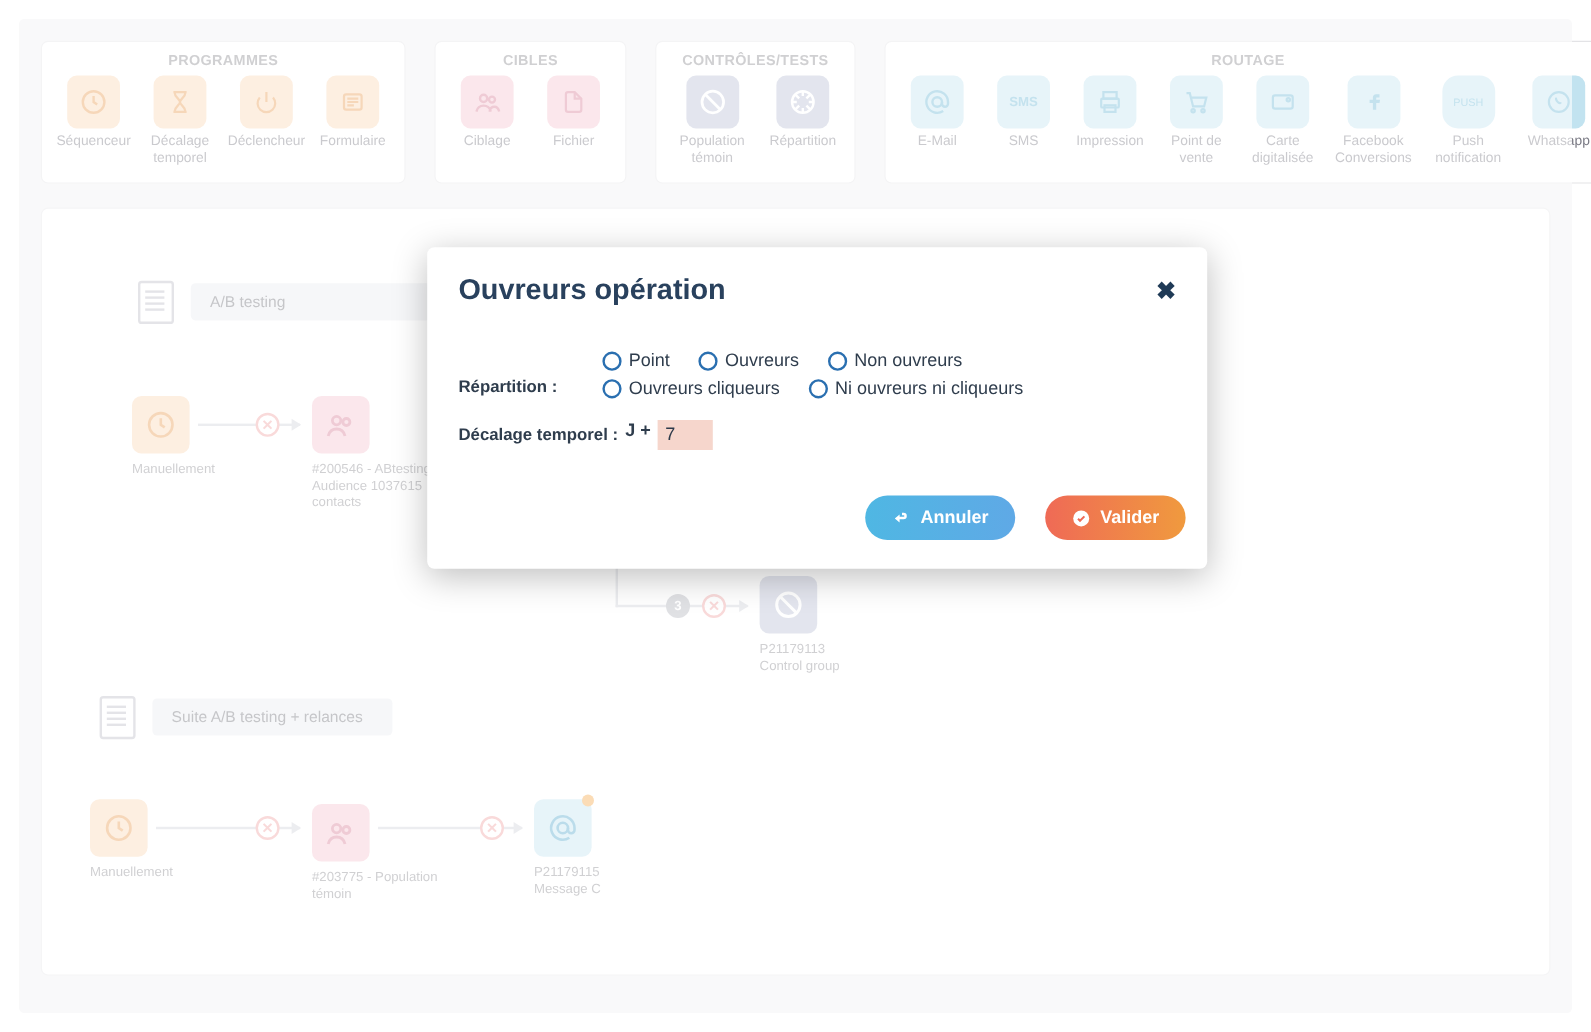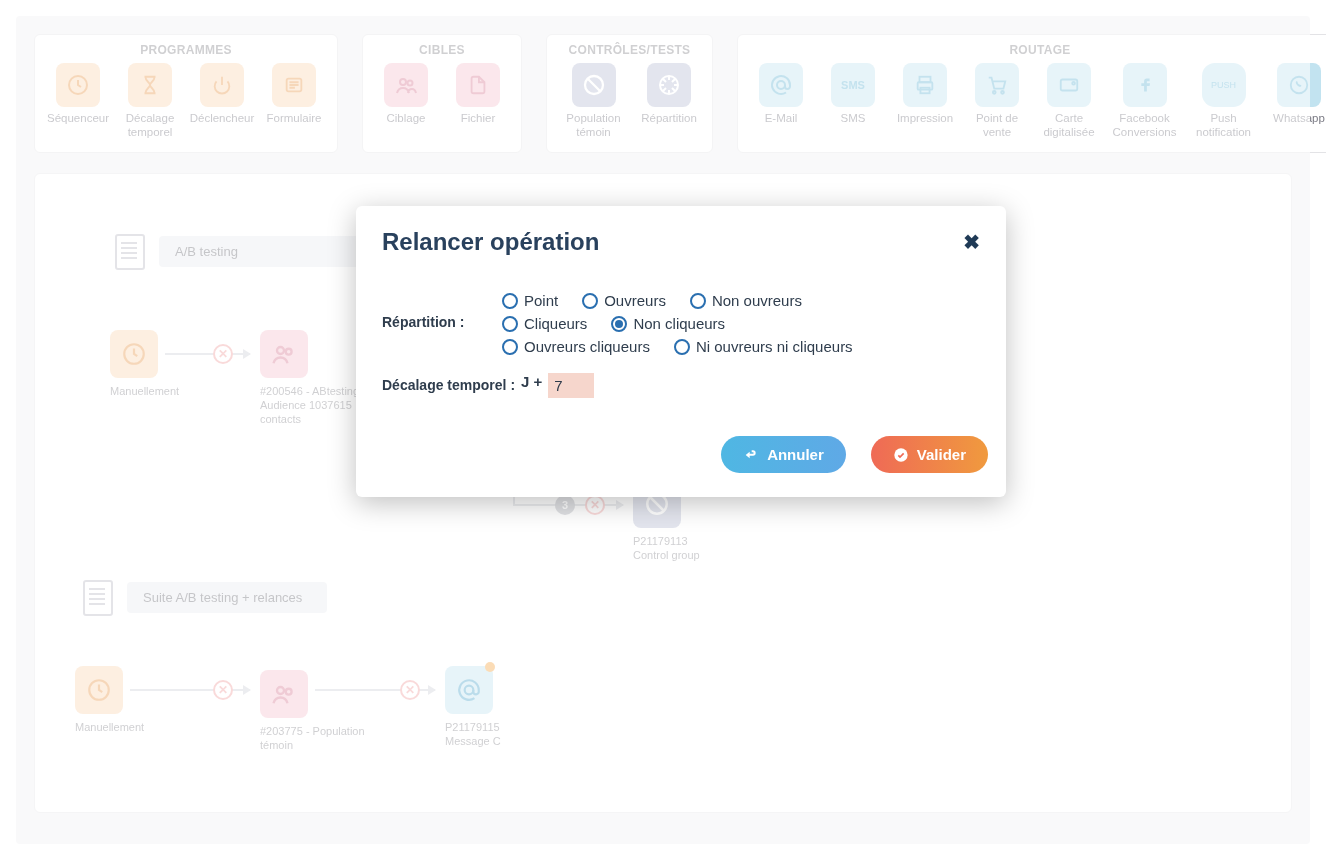--- a/index.html
+++ b/index.html
@@ -344,21 +344,21 @@
 Message C</div>
       </div>
     </div>
 
   </div>
 
   <div class="overlay"></div>
 
   <div class="modal">
     <div class="modal-head">
-      <div class="modal-title">Relancer opération</div>
+      <div class="modal-title">Ouvreurs opération</div>
       <div class="modal-close">✖</div>
     </div>
     <div class="modal-body">
 
 
       <div class="frow">
         <div class="flabel" style="padding-top:22px;">Répartition :</div>
         <div class="fcontrol">
           <div class="radio-line">
             <span class="rad">
@@ -370,30 +370,20 @@
                 <span>Ouvreurs</span>
               </span>
             <span class="rad">
                 <span class="rc"></span>
                 <span>Non ouvreurs</span>
               </span>
           </div>
           <div class="radio-line">
             <span class="rad">
                 <span class="rc"></span>
-                <span>Cliqueurs</span>
-              </span>
-            <span class="rad sel">
-                <span class="rc"></span>
-                <span>Non cliqueurs</span>
-              </span>
-          </div>
-          <div class="radio-line">
-            <span class="rad">
-                <span class="rc"></span>
                 <span>Ouvreurs cliqueurs</span>
               </span>
             <span class="rad">
                 <span class="rc"></span>
                 <span>Ni ouvreurs ni cliqueurs</span>
               </span>
           </div>
         </div>
       </div>
 

